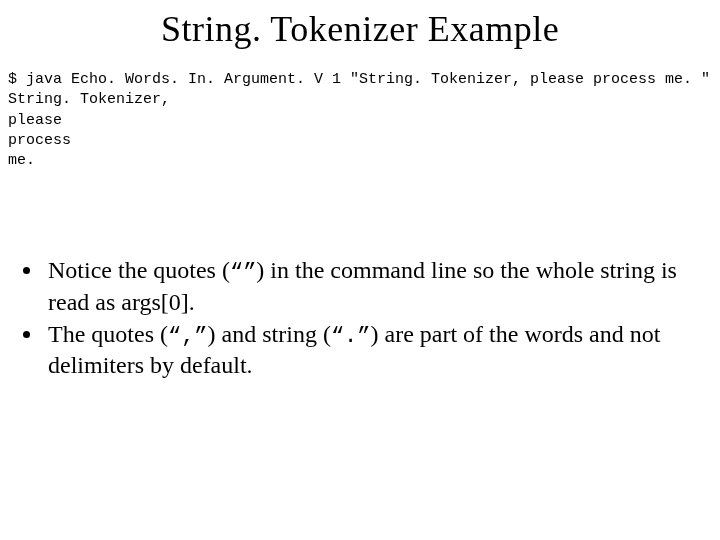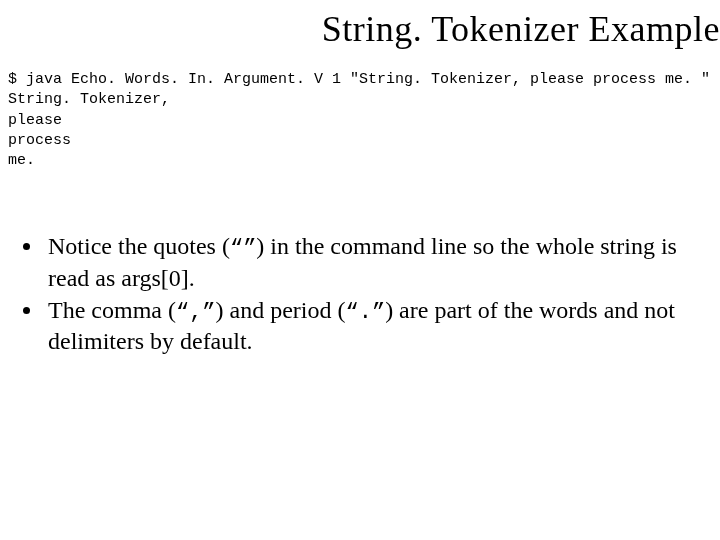--- a/index.html
+++ b/index.html
@@ -12,35 +12,35 @@
     color: #000000;
     overflow: hidden;
   }
   .slide {
     width: 720px;
     height: 540px;
     position: relative;
     box-sizing: border-box;
   }
   .title {
-    text-align: right;
+    text-align: center;
     font-size: 36px;
     font-weight: normal;
     margin: 0;
     padding-top: 8px;
     padding-bottom: 20px;
     letter-spacing: 0.5px;
   }
   .code-block {
     font-family: "Courier New", Courier, monospace;
     font-size: 15px;
     white-space: pre;
     line-height: 1.35;
     padding-left: 8px;
-    margin-bottom: 60px;
+    margin-bottom: 84px;
   }
   .bullets {
     margin: 8px;
     padding-left: 36px;
     font-size: 24px;
     line-height: 1.25;
   }
   .bullets li {
     margin-bottom: 2px;
     padding-left: 4px;
@@ -61,17 +61,17 @@
 <span>String. Tokenizer,</span>
 <span>please</span>
 <span>process</span>
 <span>me.</span></div>
 
   <ul class="bullets">
     <li>
       <span>Notice the quotes (</span><span class="mono">“”</span><span>) in the command line so the whole string is read as args[0].</span>
     </li>
     <li>
-      <span>The comma (</span><span class="mono">“,”</span><span>)  and period (</span><span class="mono">“.”</span><span>) are part of the words and not delimiters by default.</span>
+      <span>The quotes (</span><span class="mono">“,”</span><span>)  and string (</span><span class="mono">“.”</span><span>) are part of the words and not delimiters by default.</span>
     </li>
   </ul>
 
 </div>
 
 </body></html>

